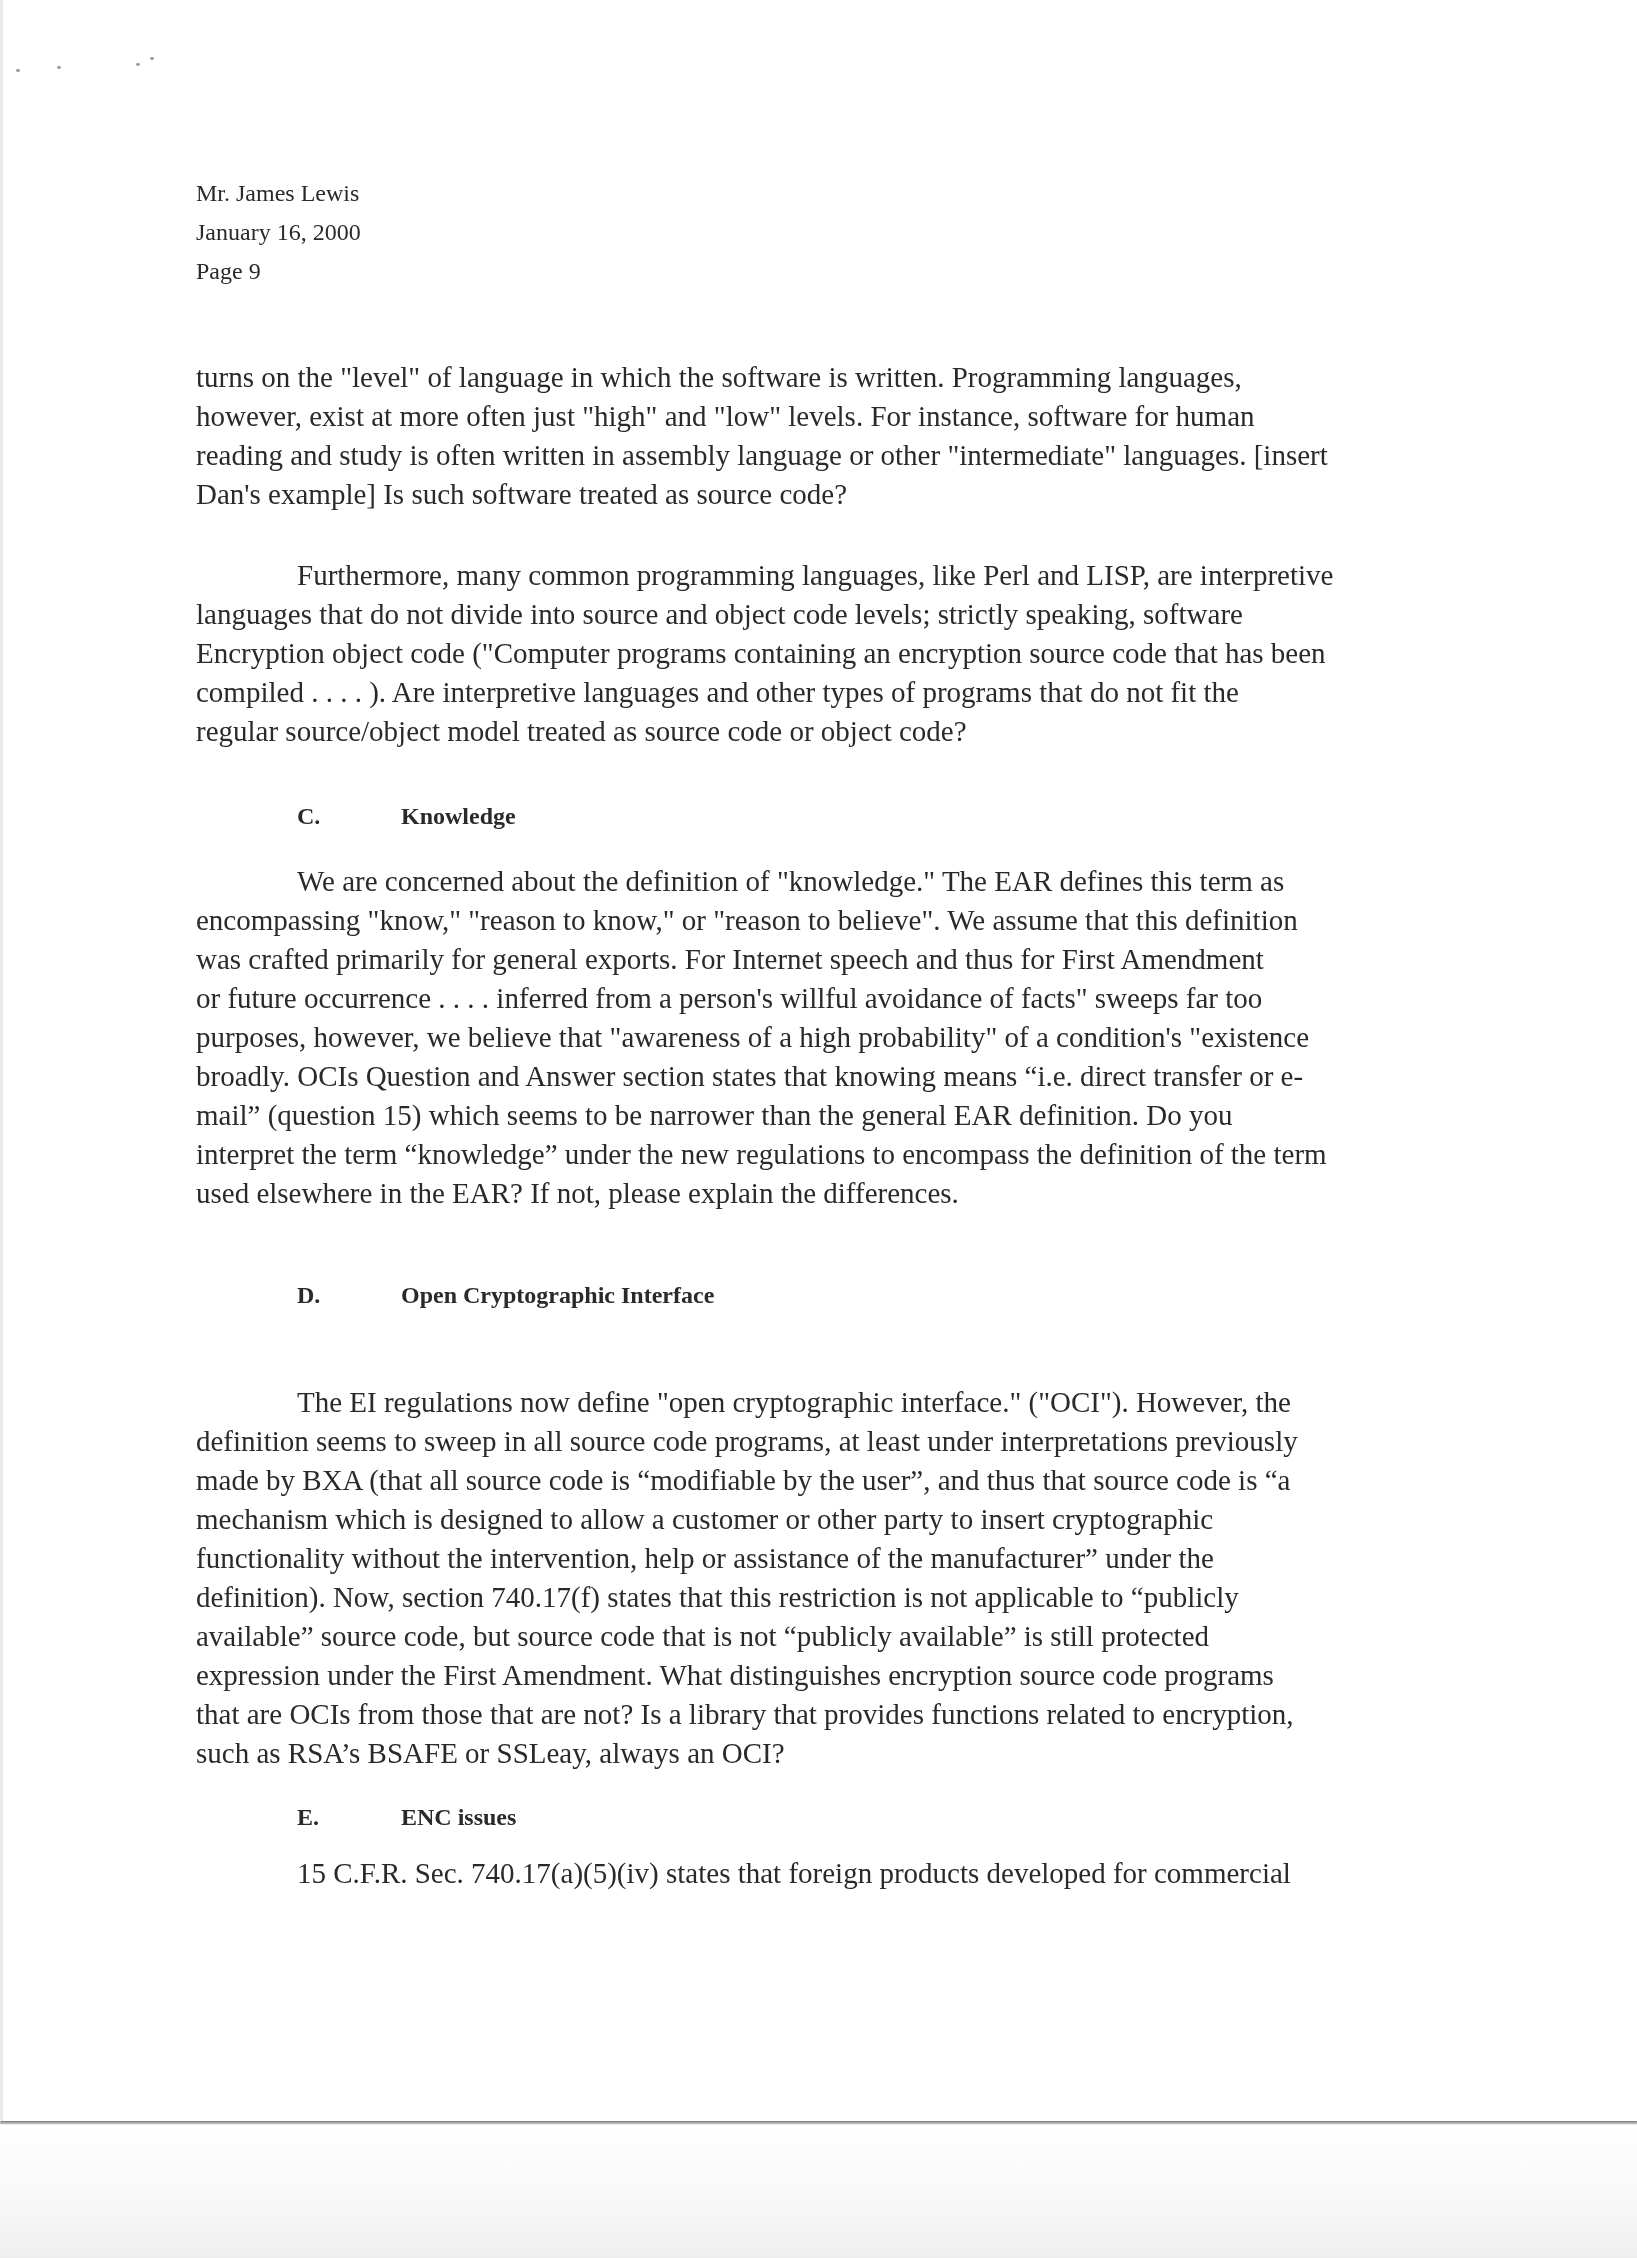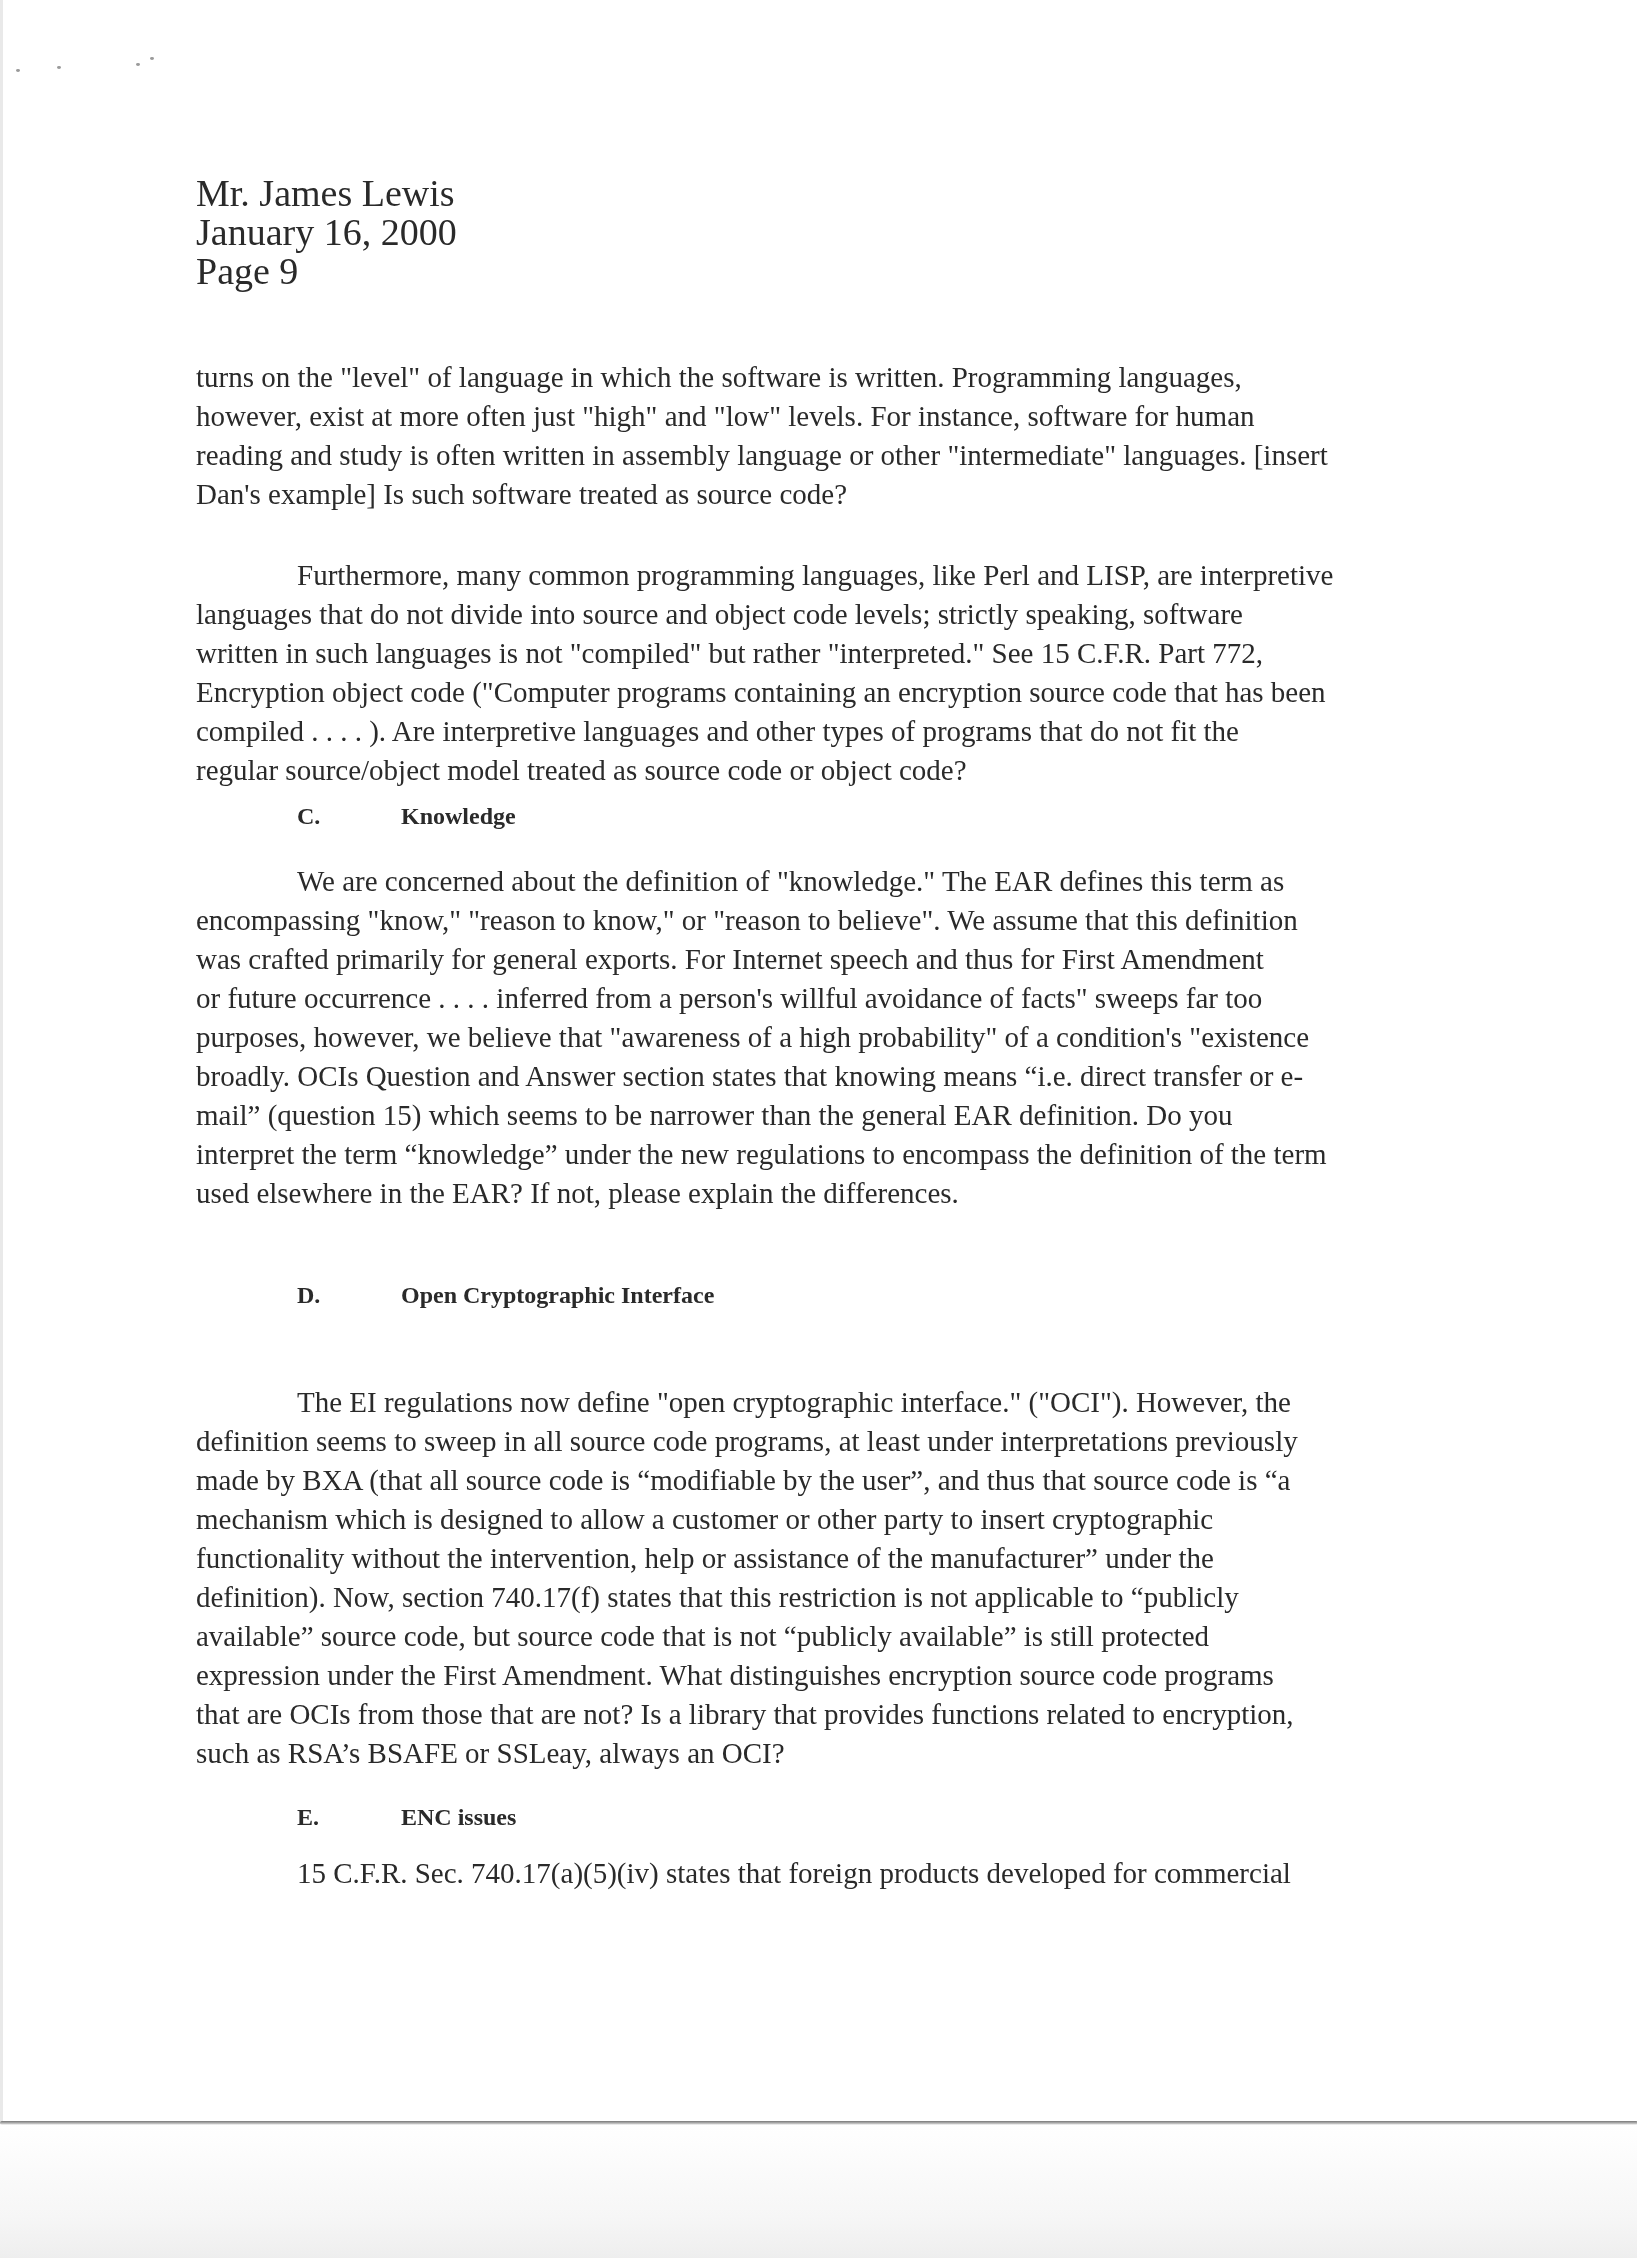--- a/index.html
+++ b/index.html
@@ -19,21 +19,21 @@
     position: absolute;
     left: 0; top: 0;
     width: 1638px;
     height: 2258px;
     background: #ffffff;
   }
   .header {
     position: absolute;
     left: 196px;
     top: 174px;
-    font-size: 38px;
+    font-size: 24px;
     line-height: 39px;
   }
   .header div { white-space: nowrap; }
   .para {
     position: absolute;
     left: 196px;
     width: 1284px;
     font-size: 29px;
     line-height: 39px;
   }
@@ -97,21 +97,20 @@
   <div class="para" style="top:358px">
     <span class="line">turns on the "level" of language in which the software is written. Programming languages,</span>
     <span class="line">however, exist at more often just "high" and "low" levels. For instance, software for human</span>
     <span class="line">reading and study is often written in assembly language or other "intermediate" languages. [insert</span>
     <span class="line">Dan's example] Is such software treated as source code?</span>
   </div>
 
   <div class="para" style="top:556px">
     <span class="line indent">Furthermore, many common programming languages, like Perl and LISP, are interpretive</span>
     <span class="line">languages that do not divide into source and object code levels; strictly speaking, software</span>
-    <span class="line">written in such languages is not "compiled" but rather "interpreted." See 15 C.F.R. Part 772,</span>
     <span class="line">Encryption object code ("Computer programs containing an encryption source code that has been</span>
     <span class="line">compiled . . . . ).  Are interpretive languages and other types of programs that do not fit the</span>
     <span class="line">regular source/object model treated as source code or object code?</span>
   </div>
 
   <div class="heading" style="top:803px">
     <span class="letter">C.</span><span>Knowledge</span>
   </div>
 
   <div class="para" style="top:862px">

